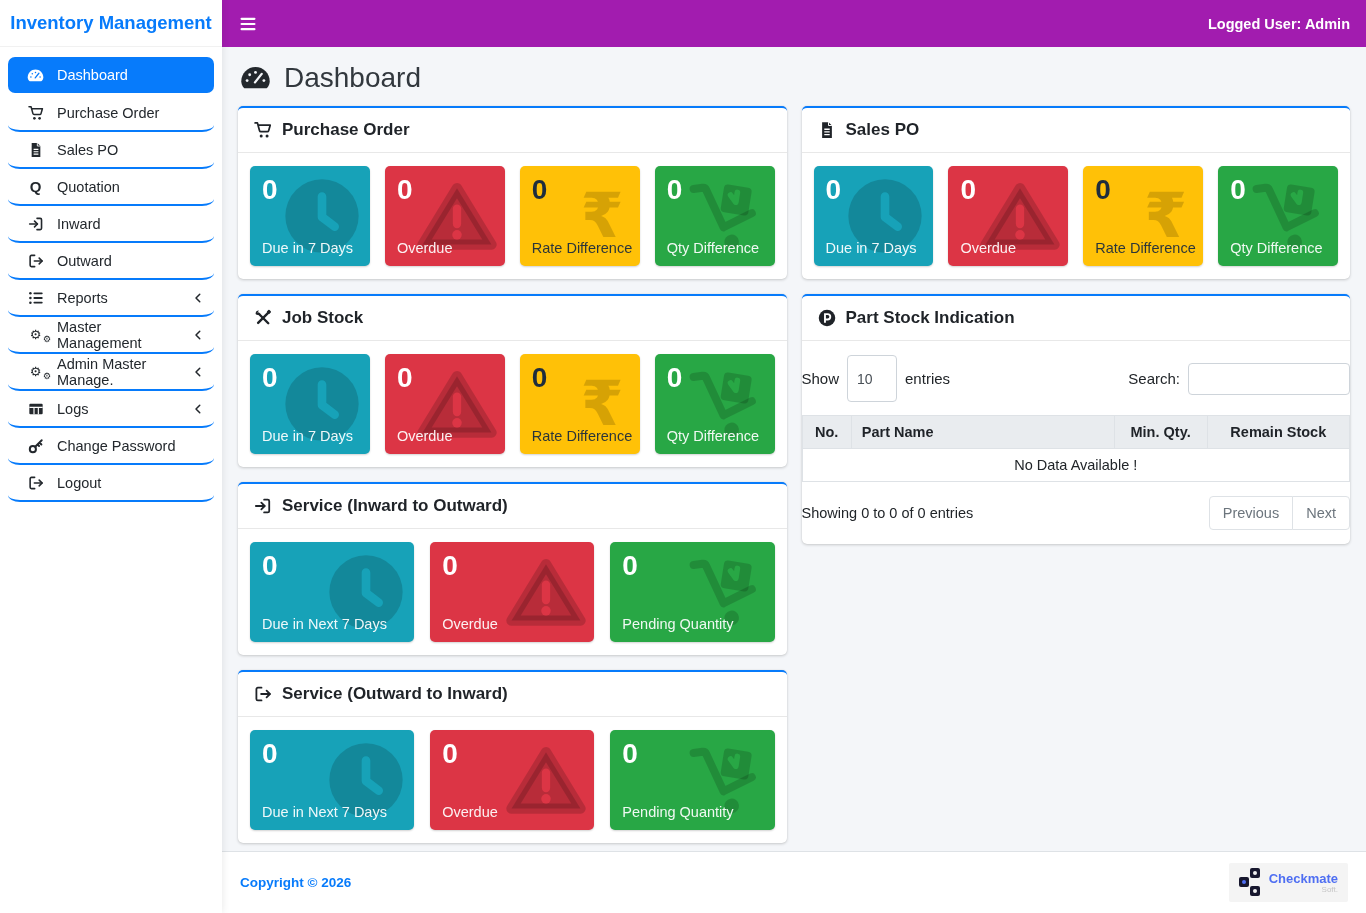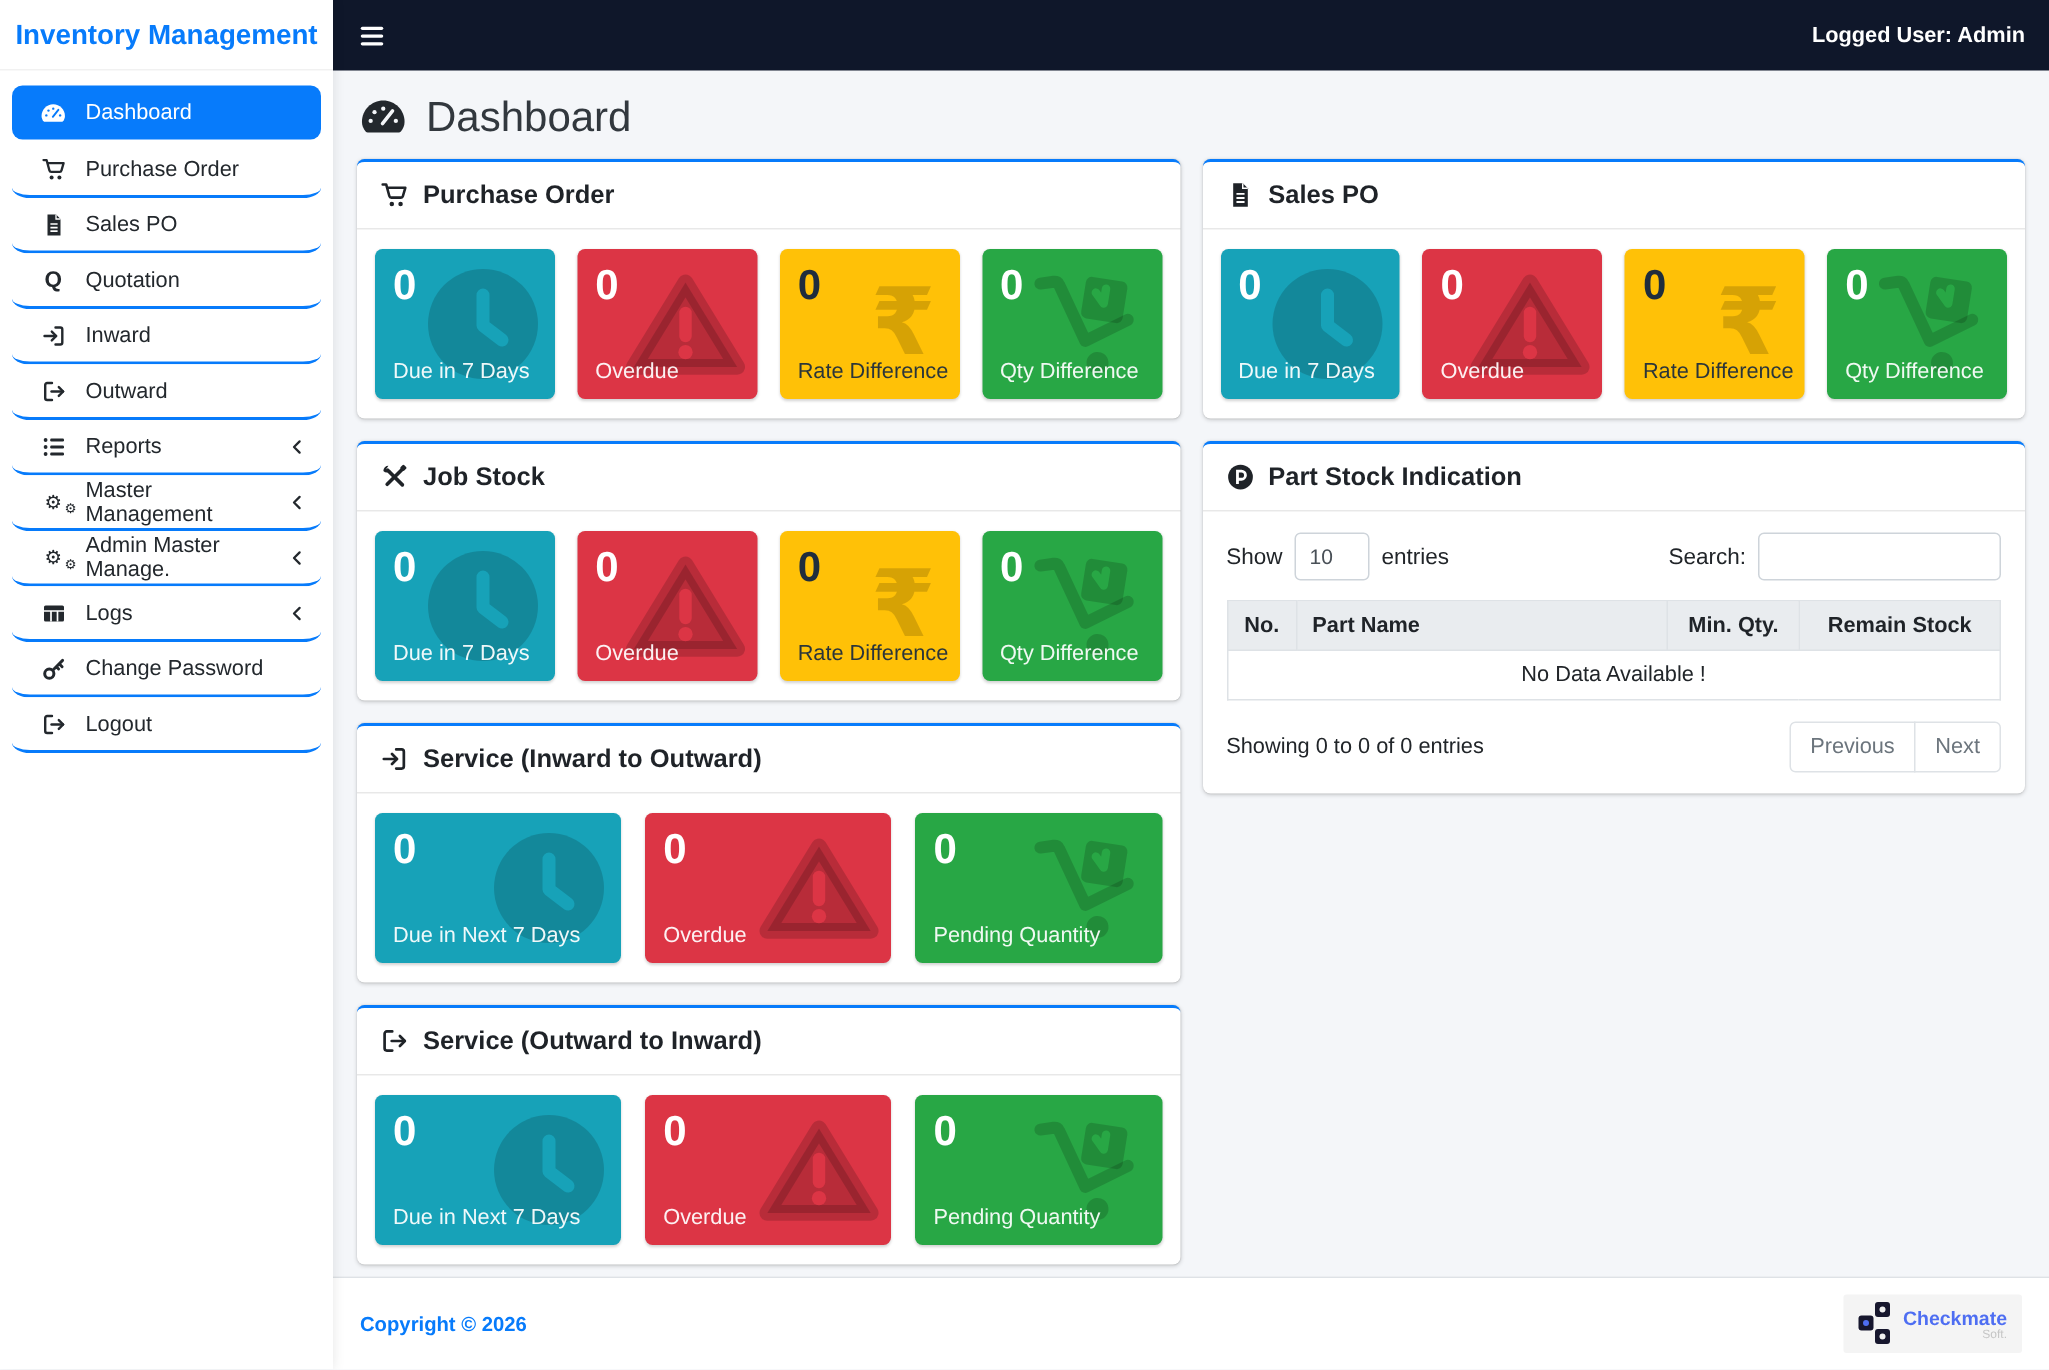--- a/index.html
+++ b/index.html
@@ -6,21 +6,21 @@
   html,body { width:1366px; height:913px; }
   body {
     font-family: "Liberation Sans", "DejaVu Sans", sans-serif;
     background:#f4f6f9; color:#212529; font-size:14px; overflow:hidden;
   }
   .app { position:relative; width:1366px; height:913px; }
 
   
   .topbar {
     position:absolute; left:222px; right:0; top:0; height:47px;
-    background:#0f172a; display:flex; align-items:center;
+    background:#a21caf; display:flex; align-items:center;
     padding:0 16px; z-index:5;
   }
   .burger { width:20px; height:20px; cursor:pointer; color:#fff; display:flex; align-items:center; }
   .topbar-user { margin-left:auto; color:#fff; font-weight:bold; font-size:14.5px; }
 
   
   .sidebar {
     position:absolute; left:0; top:0; bottom:0; width:222px;
     background:#fff; box-shadow:0 0 8px rgba(0,0,0,.10); z-index:6;
   }
@@ -96,25 +96,25 @@
   .t-warning .tile-label { color:rgba(31,45,61,.95); }
   .tile-icon {
     position:absolute; z-index:1; right:8px; top:50%; transform:translateY(-50%);
     color:rgba(0,0,0,.16); display:flex; align-items:center;
   }
   .tile-icon svg { width:80px; height:80px; }
   .tile-icon.rupee { font-size:62px; font-weight:bold; line-height:1; right:16px; }
   .tile-icon.dolly svg { transform:rotate(-8deg); }
 
   
-  .ps-body { padding:14px 16px; }
+  .ps-body { padding:14px 0; }
   .tbl-controls { display:flex; justify-content:space-between; align-items:center; margin-bottom:13px; font-size:15px; }
   .ctrl-left, .ctrl-right { display:flex; align-items:center; gap:8px; }
   .entries-input {
-    width:50px; height:32px; border:1px solid #ced4da; border-radius:4px;
+    width:50px; height:47px; border:1px solid #ced4da; border-radius:4px;
     padding:2px 9px; font-size:14px; font-family:inherit; color:#495057;
   }
   .search-input {
     width:162px; height:32px; border:1px solid #ced4da; border-radius:4px;
     padding:2px 9px; font-size:14px; font-family:inherit; color:#495057;
   }
   table.ps { width:100%; border-collapse:collapse; font-size:14.5px; }
   table.ps th {
     background:#e9ecef; border:1px solid #dee2e6; padding:8px 10px;
     font-weight:bold; color:#1f2328; text-align:center;

